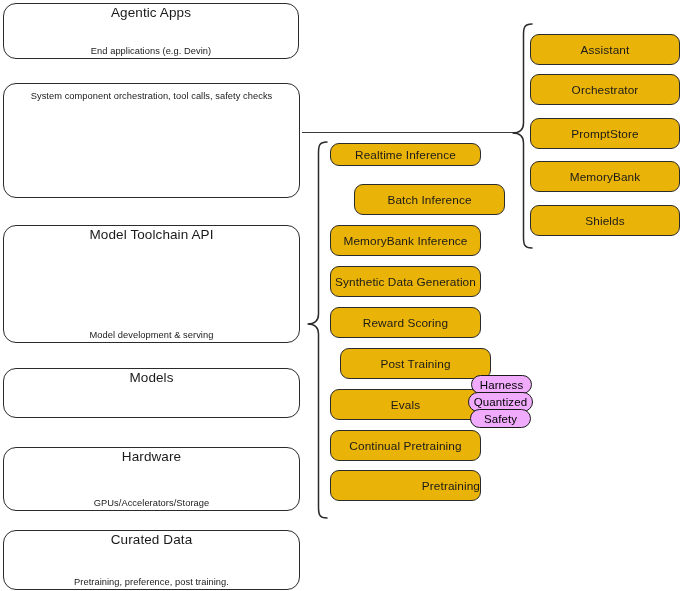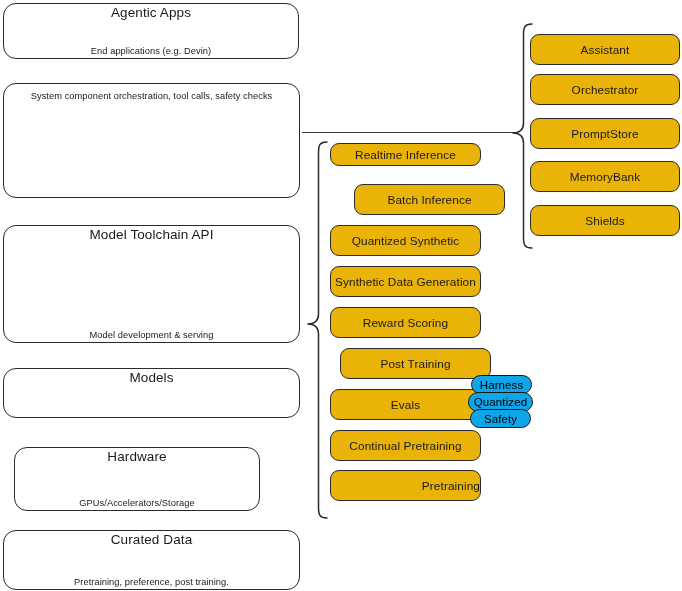--- a/index.html
+++ b/index.html
@@ -55,21 +55,21 @@
     text-align: center;
     font-size: 11.8px;
     color: #1a1a1a;
     letter-spacing: 0.1px;
   }
   .tag-pill {
     position: absolute;
     box-sizing: border-box;
     border: 1.3px solid #1a1a1a;
     border-radius: 999px;
-    background: #0ea5e9;
+    background: #f0abfc;
     display: flex;
     align-items: center;
     justify-content: center;
     text-align: center;
     font-size: 11.5px;
     color: #000000;
     letter-spacing: 0.1px;
   }
   .connector-line {
     position: absolute;
@@ -101,21 +101,21 @@
 
   <div class="layer-box" style="left:3px; top:225px; width:297px; height:118px;">
     <div class="layer-title">Model Toolchain API</div>
     <div class="layer-sub">Model development &amp; serving</div>
   </div>
 
   <div class="layer-box" style="left:3px; top:368px; width:297px; height:50px;">
     <div class="layer-title">Models</div>
   </div>
 
-  <div class="layer-box" style="left:14px; top:447px; width:246px; height:64px;">
+  <div class="layer-box" style="left:3px; top:447px; width:297px; height:64px;">
     <div class="layer-title">Hardware</div>
     <div class="layer-sub">GPUs/Accelerators/Storage</div>
   </div>
 
   <div class="layer-box" style="left:3px; top:530px; width:297px; height:60px;">
     <div class="layer-title">Curated Data</div>
     <div class="layer-sub">Pretraining, preference, post training.</div>
   </div>
 
   <div class="connector-line" style="left:302px; top:132px; width:212px;"></div>
@@ -126,21 +126,21 @@
     </svg>
   </div>
 
   <div class="pill-box" style="left:330px; top:143px; width:151px; height:23px;">
     <span>Realtime Inference</span>
   </div>
   <div class="pill-box" style="left:330px; top:184px; width:151px; height:31px;margin-left:24px;">
     <span>Batch Inference</span>
   </div>
   <div class="pill-box" style="left:330px; top:225px; width:151px; height:31px;">
-    <span>Quantized Synthetic</span>
+    <span>MemoryBank Inference</span>
   </div>
   <div class="pill-box" style="left:330px; top:266px; width:151px; height:31px;">
     <span>Synthetic Data Generation</span>
   </div>
   <div class="pill-box" style="left:330px; top:307px; width:151px; height:31px;">
     <span>Reward Scoring</span>
   </div>
   <div class="pill-box" style="left:340px; top:348px; width:151px; height:31px;">
     <span>Post Training</span>
   </div>

